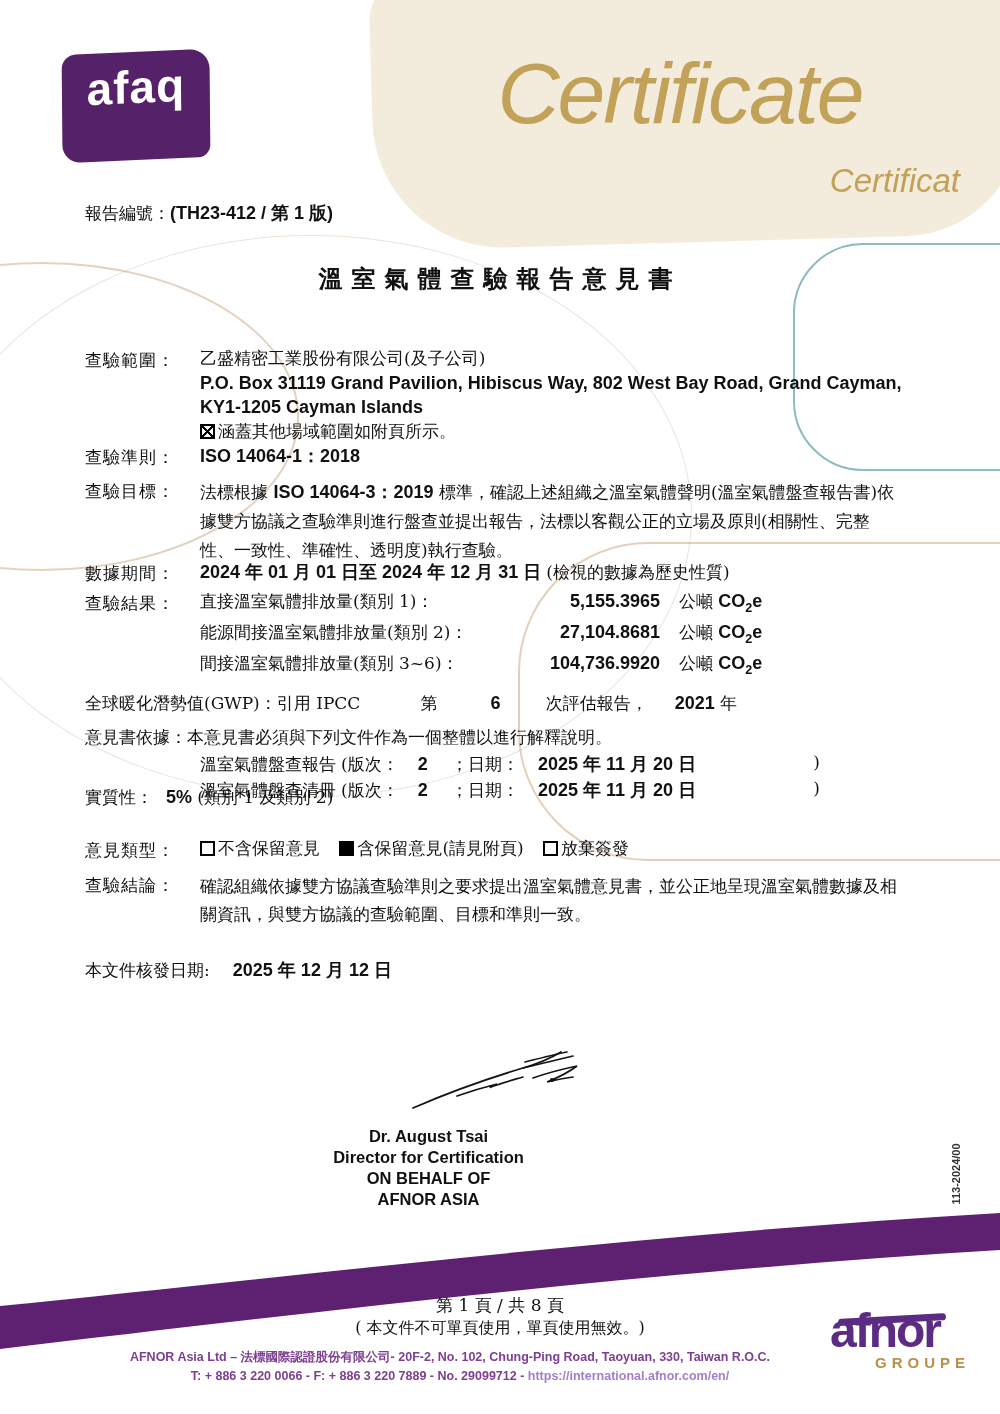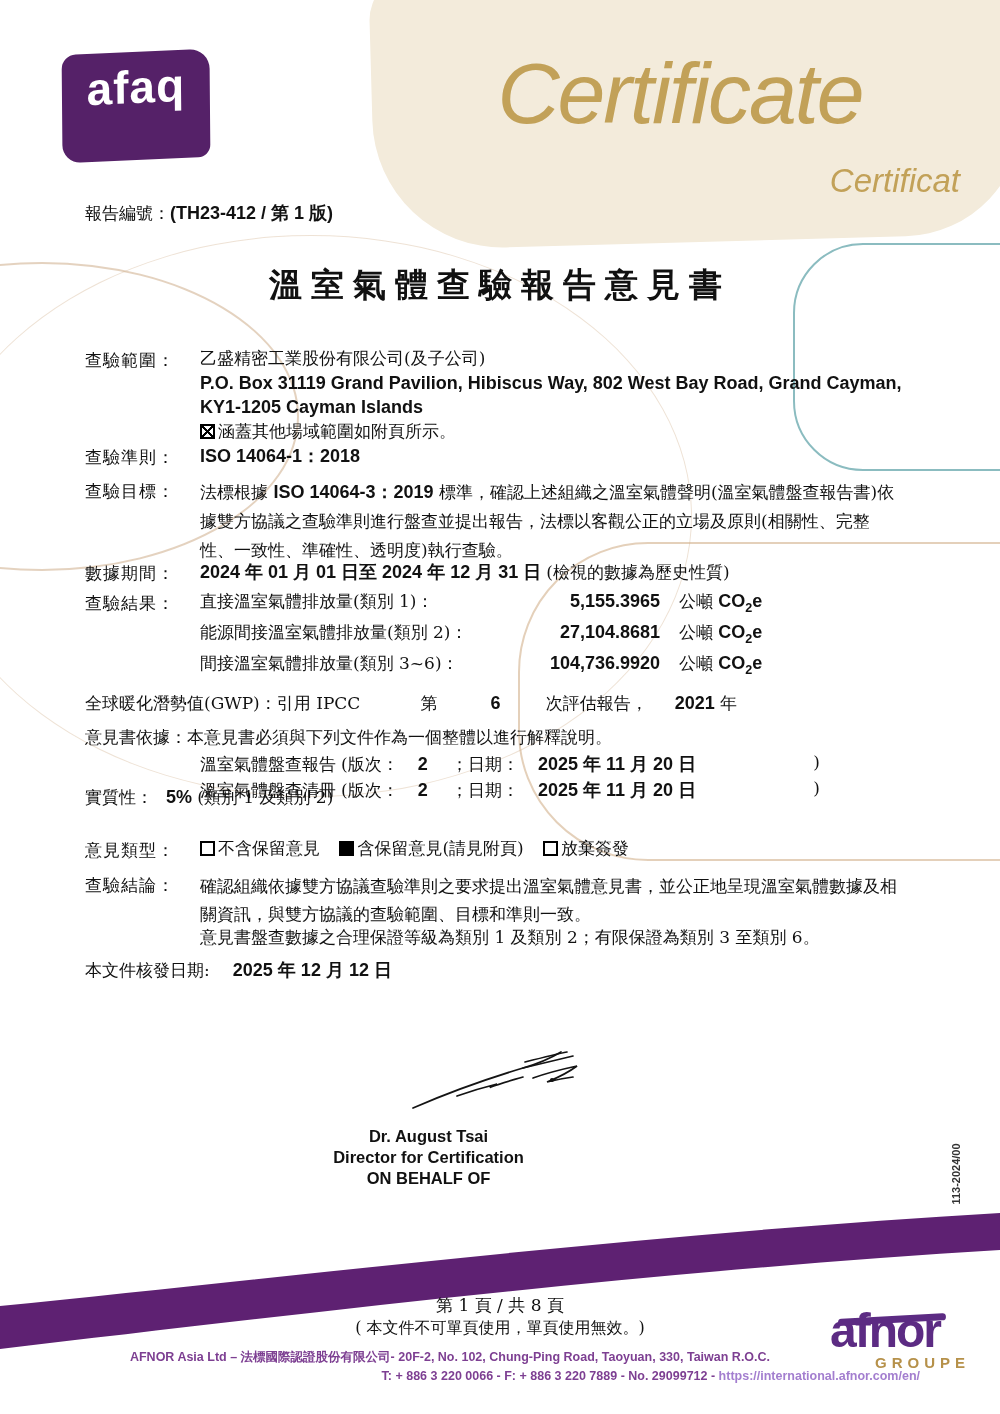--- a/index.html
+++ b/index.html
@@ -27,21 +27,21 @@
   
   .cert-title{left:400px;top:44px;width:560px;text-align:center;
     font-family:"Liberation Sans",sans-serif;font-style:italic;font-weight:400;
     font-size:86px;color:#c2a158;letter-spacing:-2px;}
   .cert-sub{left:620px;top:162px;width:340px;text-align:right;
     font-family:"Liberation Sans",sans-serif;font-style:italic;font-weight:400;
     font-size:33px;color:#c2a158;}
   
   .report-line{left:85px;top:201px;font-size:17px;}
   
-  .main-title{left:0;top:263px;width:1000px;text-align:center;font-size:33px;
+  .main-title{left:0;top:263px;width:1000px;text-align:center;font-size:24px;
     font-weight:bold;letter-spacing:9px;}
   .title-code{left:0;top:306px;width:1000px;text-align:center;font-size:22px;}
   
   .lbl{font-size:17px;letter-spacing:1px;}
   .val{font-size:17px;}
   .bold16{font-family:"Liberation Sans",sans-serif;font-weight:bold;font-size:18px;}
   
   .box{display:inline-block;width:15px;height:15px;border:2px solid #000;
     vertical-align:-2px;margin-right:3px;background:#fff;box-sizing:border-box;}
   .box.crossed{background:
@@ -57,21 +57,21 @@
   .name-block{left:0;width:857px;text-align:center;
     font-family:"Liberation Sans",sans-serif;font-weight:bold;font-size:16.5px;line-height:21px;}
   
   .side-code{right:14px;top:1168px;transform:rotate(-90deg);transform-origin:center;
     font-family:"Liberation Sans",sans-serif;font-size:11px;font-weight:bold;color:#333;white-space:nowrap;}
   
   .page-info{left:0;top:1294px;width:1000px;text-align:center;font-size:17px;}
   .validity{left:0;top:1318px;width:1000px;text-align:center;font-size:16px;}
   .contact1{left:0;top:1349px;width:900px;text-align:center;
     font-family:"Liberation Sans",sans-serif;font-weight:bold;font-size:12.5px;color:#7d3f92;}
-  .contact2{left:0;top:1369px;width:920px;text-align:right;
+  .contact2{left:0;top:1369px;width:920px;text-align:center;
     font-family:"Liberation Sans",sans-serif;font-weight:bold;font-size:12.5px;color:#7d3f92;}
   .contact2 .link{color:#a37ecf;text-decoration:none;}
   
   .afnor{left:800px;top:1308px;width:170px;text-align:center;}
   .afnor .word{font-family:"Liberation Sans",sans-serif;font-weight:bold;
     font-size:48px;color:#5c2b83;letter-spacing:-2px;line-height:46px;}
   .afnor .bar{position:absolute;left:38px;top:8px;width:108px;height:7px;border-radius:4px;
     background:#5c2b83;transform:rotate(-3deg);}
   .afnor .groupe{font-family:"Liberation Sans",sans-serif;font-weight:bold;
     font-size:15px;letter-spacing:5px;color:#b6914a;text-align:right;margin-top:0px;}
@@ -176,41 +176,41 @@
 
   <div class="abs lbl" style="left:85px;top:839px;">意見類型：</div>
   <div class="abs val" style="left:200px;top:837px;">
     <span style="margin-right:14px;"><span class="box"></span><span>不含保留意見</span></span>
     <span style="margin-right:14px;"><span class="box filled"></span><span>含保留意見(請見附頁)</span></span>
     <span><span class="box"></span><span>放棄簽發</span></span>
   </div>
 
   <div class="abs lbl" style="left:85px;top:874px;">查驗結論：</div>
   <div class="abs val" style="left:200px;top:872px;width:700px;line-height:28px;">確認組織依據雙方協議查驗準則之要求提出溫室氣體意見書，並公正地呈現溫室氣體數據及相關資訊，與雙方協議的查驗範圍、目標和準則一致。</div>
-  <div class="abs val" style="left:200px;top:926px;width:700px;">意見書盤查數據之合理保證等級為類別 1 及類別 2；有限保證為類別 3 至類別 6。</div>
 
   <div class="abs" style="left:85px;top:958px;">
     <span class="val">本文件核發日期:</span>
     <span class="bold16" style="margin-left:18px;">2025 年 12 月 12 日</span>
   </div>
 
   <div class="abs sig">
     <svg width="190" height="72" viewBox="0 0 190 72">
       <g stroke="#141414" fill="none" stroke-width="1.7" stroke-linecap="round">
         <path d="M8,64 C40,50 78,36 118,24 C132,20 146,14 156,8"></path>
         <path d="M52,52 C66,47 80,43 92,40 C88,42 84,44 86,43 C96,39 108,36 118,33"></path>
         <path d="M118,24 L168,12 M120,18 C136,14 152,10 162,8"></path>
         <path d="M128,34 C142,29 158,25 172,22 C164,28 152,34 142,38 C150,36 160,34 168,33"></path>
         <circle cx="147" cy="36" r="1.2" fill="#141414"></circle>
       </g>
     </svg>
   </div>
   <div class="abs name-block" style="top:1126px;">Dr. August Tsai</div>
   <div class="abs name-block" style="top:1147px;">Director for Certification</div>
   <div class="abs name-block" style="top:1168px;">ON BEHALF OF</div>
+  <div class="abs name-block" style="top:1189px;">AFNOR ASIA</div>
 
   <div class="abs side-code">113-2024/00</div>
 
   <svg class="abs" style="left:0;top:1200px;" width="1000" height="160" viewBox="0 0 1000 160">
     <path d="M0,106 C300,76 640,34 1000,13 L1000,50 C640,72 300,114 0,149 Z" fill="#5e2172"></path>
   </svg>
 
   <div class="abs page-info">第 1 頁 / 共 8 頁</div>
   <div class="abs validity">( 本文件不可單頁使用，單頁使用無效。)</div>
   <div class="abs contact1">AFNOR Asia Ltd – 法標國際認證股份有限公司- 20F-2, No. 102, Chung-Ping Road, Taoyuan, 330, Taiwan R.O.C.</div>

